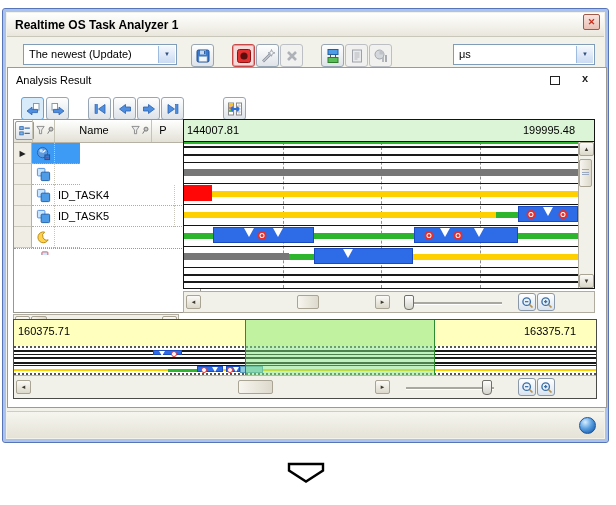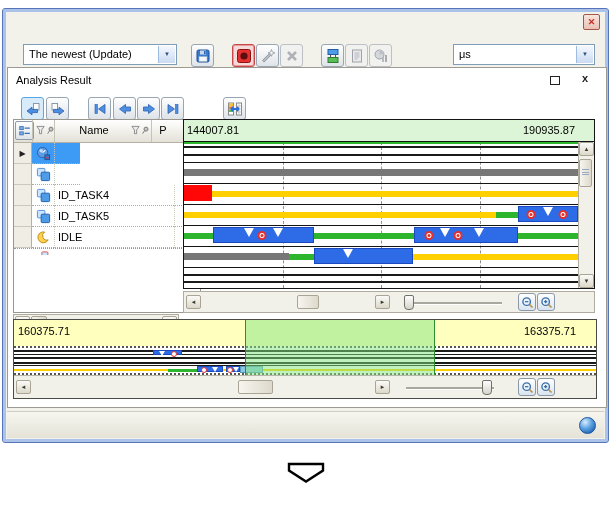--- a/index.html
+++ b/index.html
@@ -116,20 +116,23 @@
   .orb{position:absolute;right:8px;top:5px;width:17px;height:17px;border-radius:50%;
       background:radial-gradient(circle at 35% 28%,#D8EEFF,#5AA0E0 45%,#1E62B0 85%);border:1px solid #1A55A0;box-sizing:border-box}
 
   .down-arrow{position:absolute;left:287px;top:461px}
 </style>
 </head>
 <body>
 
 <div class="win">
 
+  <div class="titlebar">
+    <span>Realtime OS Task Analyzer 1</span>
+  </div>
   <div class="winclose">
     <span>✕</span>
   </div>
 
   <div class="maintb">
     <div class="dd" style="left:16px;top:6px;width:154px">
       <span>The newest (Update)</span>
       <span class="arr">
           <span>▼</span>
         </span>
@@ -356,21 +359,20 @@
           <div class="tname">ID_TASK5</div>
           <div class="tp"></div>
         </div>
         <div class="trow">
           <div class="tsel"></div>
           <div class="ticon">
             <svg width="15" height="15" viewBox="0 0 16 16">
               <path d="M13 10.5 A5.8 5.8 0 1 1 9.2 2.2 A4.6 4.6 0 0 0 13 10.5 Z" fill="#FFD24E" stroke="#B8860B"></path>
             </svg>
           </div>
-          <div class="tname">IDLE</div>
           <div class="tp"></div>
         </div>
       </div>
     <div class="tcut">
       <div style="position:absolute;left:26px;top:1px;width:12px;height:5px;overflow:hidden">
         <svg width="12" height="12" viewBox="0 0 16 16">
             <rect x="2.5" y="2.5" width="8" height="8" rx="1" fill="#CCE6FF" stroke="#D03030"></rect>
           </svg>
       </div>
     </div>
@@ -381,21 +383,21 @@
       </div>
     <div class="sthumb" style="left:17px;top:1px;width:16px;height:14px"></div>
     <div class="sbtn" style="right:1px;top:1px">
         <span>►</span>
       </div>
   </div>
 
   <div class="chartbox">
     <div class="chead">
       <span class="lft">144007.81</span>
-      <span class="rgt">190935.87</span>
+      <span class="rgt">199995.48</span>
     </div>
     <div class="plot" id="plot-rows">
         <div class="grid" style="left: 25%;"></div>
         <div class="grid" style="left: 50%;"></div>
         <div class="grid" style="left: 75%;"></div>
         <div class="crow">
           <div class="seg line c-green" style="left: 0%; width: 100%; top: 0px; height: 2px;"></div>
           <div class="seg line c-black" style="left: 0%; width: 100%; top: 4px; height: 2px;"></div>
           <div class="seg line c-black" style="left: 0%; width: 100%; top: 12px; height: 2px;"></div>
         </div>

